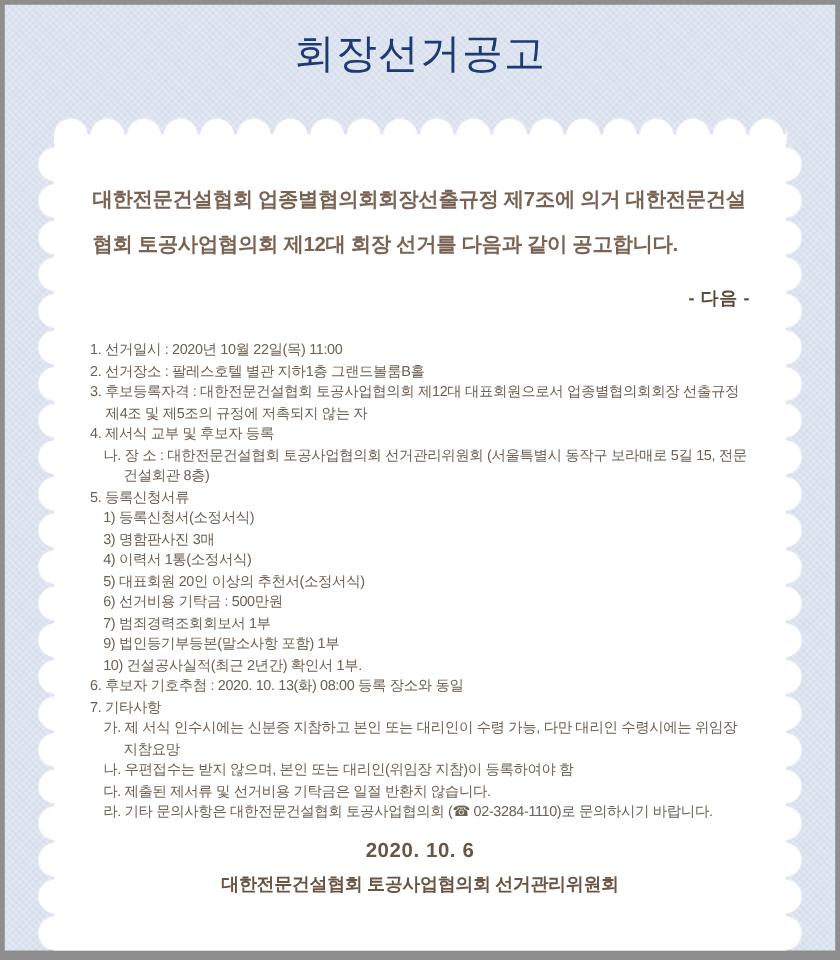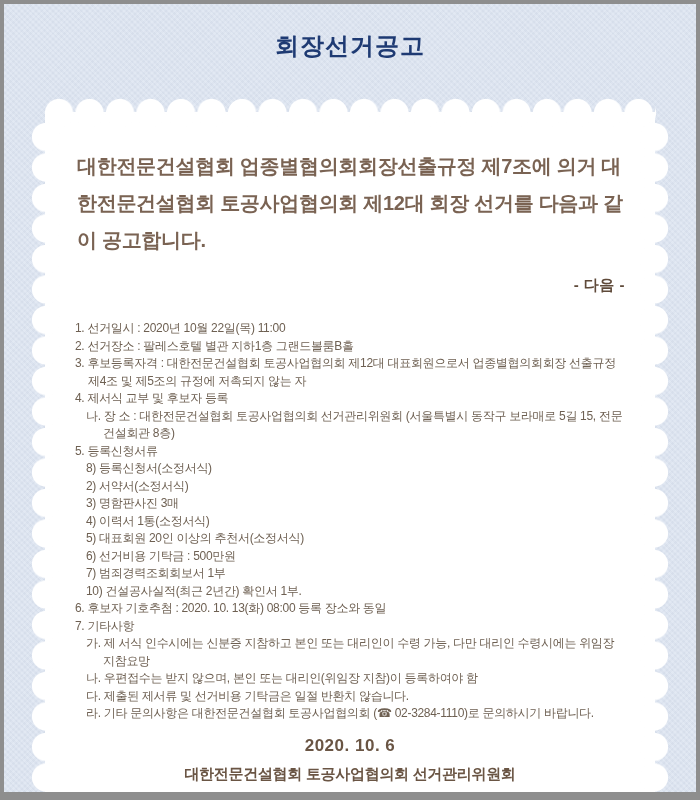--- a/index.html
+++ b/index.html
@@ -14,21 +14,21 @@
     border:4px solid var(--c-frame);border-bottom:8px solid var(--c-frame);
     background-color:var(--c-bg);
     background-image:
       repeating-linear-gradient(45deg, rgba(255,255,255,0.10) 0 2px, rgba(0,0,0,0.012) 2px 4px),
       repeating-linear-gradient(-45deg, rgba(255,255,255,0.08) 0 2px, rgba(0,0,0,0.012) 2px 4px);
     overflow:hidden;
   }
   .page-title{
     margin-top:21px;text-align:center;
     font-family:"Liberation Serif","DejaVu Serif",serif;
-    font-size:24px;font-weight:bold;color:var(--c-title);
+    font-size:34px;font-weight:normal;color:var(--c-title);
     letter-spacing:1px;line-height:42px;
   }
   .paper{
     position:relative;width:610px;height:682px;margin:45px auto 0;
     background:var(--c-paper);box-sizing:border-box;
     padding:36px 30px 0;
   }
   .scallop{position:absolute;pointer-events:none;}
   .scallop-top{
     left:-1px;right:-1px;top:-14px;height:29px;
@@ -39,21 +39,21 @@
     left:-13px;top:10px;bottom:0;width:28px;
     background-image:radial-gradient(circle at 14px 15px, var(--c-paper) 13.6px, rgba(255,255,255,0) 14.6px);
     background-size:28px 30.5px;background-repeat:repeat-y;
   }
   .scallop-right{
     right:-13px;top:10px;bottom:0;width:28px;
     background-image:radial-gradient(circle at 14px 15px, var(--c-paper) 13.6px, rgba(255,255,255,0) 14.6px);
     background-size:28px 30.5px;background-repeat:repeat-y;
   }
   .intro{
-    margin:0 2px;font-size:20px;line-height:37px;font-weight:600;
+    margin:0 2px;font-size:17px;line-height:37px;font-weight:600;
     color:var(--c-intro);letter-spacing:-0.3px;
   }
   .divider{
     margin-top:17px;text-align:right;font-size:15px;font-weight:bold;
     color:var(--c-divider);letter-spacing:0.5px;
   }
   .notice-list{margin-top:25px;font-size:12px;line-height:17.5px;color:var(--c-list);letter-spacing:-0.3px;}
   .li{white-space:normal;}
   .lvl0{padding-left:13px;text-indent:-13px;}
   .lvl1{margin-left:11px;padding-left:17px;text-indent:-17px;}
@@ -77,27 +77,27 @@
 
     <div class="divider">- 다음 -</div>
 
     <div class="notice-list">
         <div class="li lvl0">1. 선거일시 : 2020년 10월 22일(목)  11:00</div>
         <div class="li lvl0">2. 선거장소 : 팔레스호텔 별관 지하1층 그랜드볼룸B홀</div>
         <div class="li lvl0">3. 후보등록자격 : 대한전문건설협회 토공사업협의회 제12대 대표회원으로서 업종별협의회회장 선출규정 제4조 및 제5조의 규정에 저촉되지 않는 자</div>
         <div class="li lvl0">4. 제서식 교부 및 후보자 등록</div>
         <div class="li lvl1">나. 장  소 : 대한전문건설협회 토공사업협의회 선거관리위원회  (서울특별시 동작구 보라매로 5길 15, 전문건설회관 8층)</div>
         <div class="li lvl0">5. 등록신청서류</div>
-        <div class="li lvl1">8) 등록신청서(소정서식)</div>
-        <div class="li lvl1">2) 서약서(소정서식)</div>
+        <div class="li lvl1">1) 등록신청서(소정서식)</div>
         <div class="li lvl1">3) 명함판사진 3매</div>
         <div class="li lvl1">4) 이력서 1통(소정서식)</div>
         <div class="li lvl1">5) 대표회원 20인 이상의 추천서(소정서식)</div>
         <div class="li lvl1">6) 선거비용 기탁금 : 500만원</div>
         <div class="li lvl1">7) 범죄경력조회회보서 1부</div>
+        <div class="li lvl1">9) 법인등기부등본(말소사항 포함) 1부</div>
         <div class="li lvl1">10) 건설공사실적(최근 2년간) 확인서 1부.</div>
         <div class="li lvl0">6. 후보자 기호추첨 : 2020. 10. 13(화) 08:00 등록 장소와 동일</div>
         <div class="li lvl0">7. 기타사항</div>
         <div class="li lvl1">가. 제 서식 인수시에는 신분증 지참하고 본인 또는 대리인이 수령 가능, 다만 대리인 수령시에는 위임장 지참요망</div>
         <div class="li lvl1">나. 우편접수는 받지 않으며, 본인 또는 대리인(위임장 지참)이 등록하여야 함</div>
         <div class="li lvl1">다. 제출된 제서류 및 선거비용 기탁금은 일절 반환치 않습니다.</div>
         <div class="li lvl1">라. 기타 문의사항은 대한전문건설협회 토공사업협의회 (☎ 02-3284-1110)로 문의하시기 바랍니다.</div>
       </div>
 
     <div class="footer">

